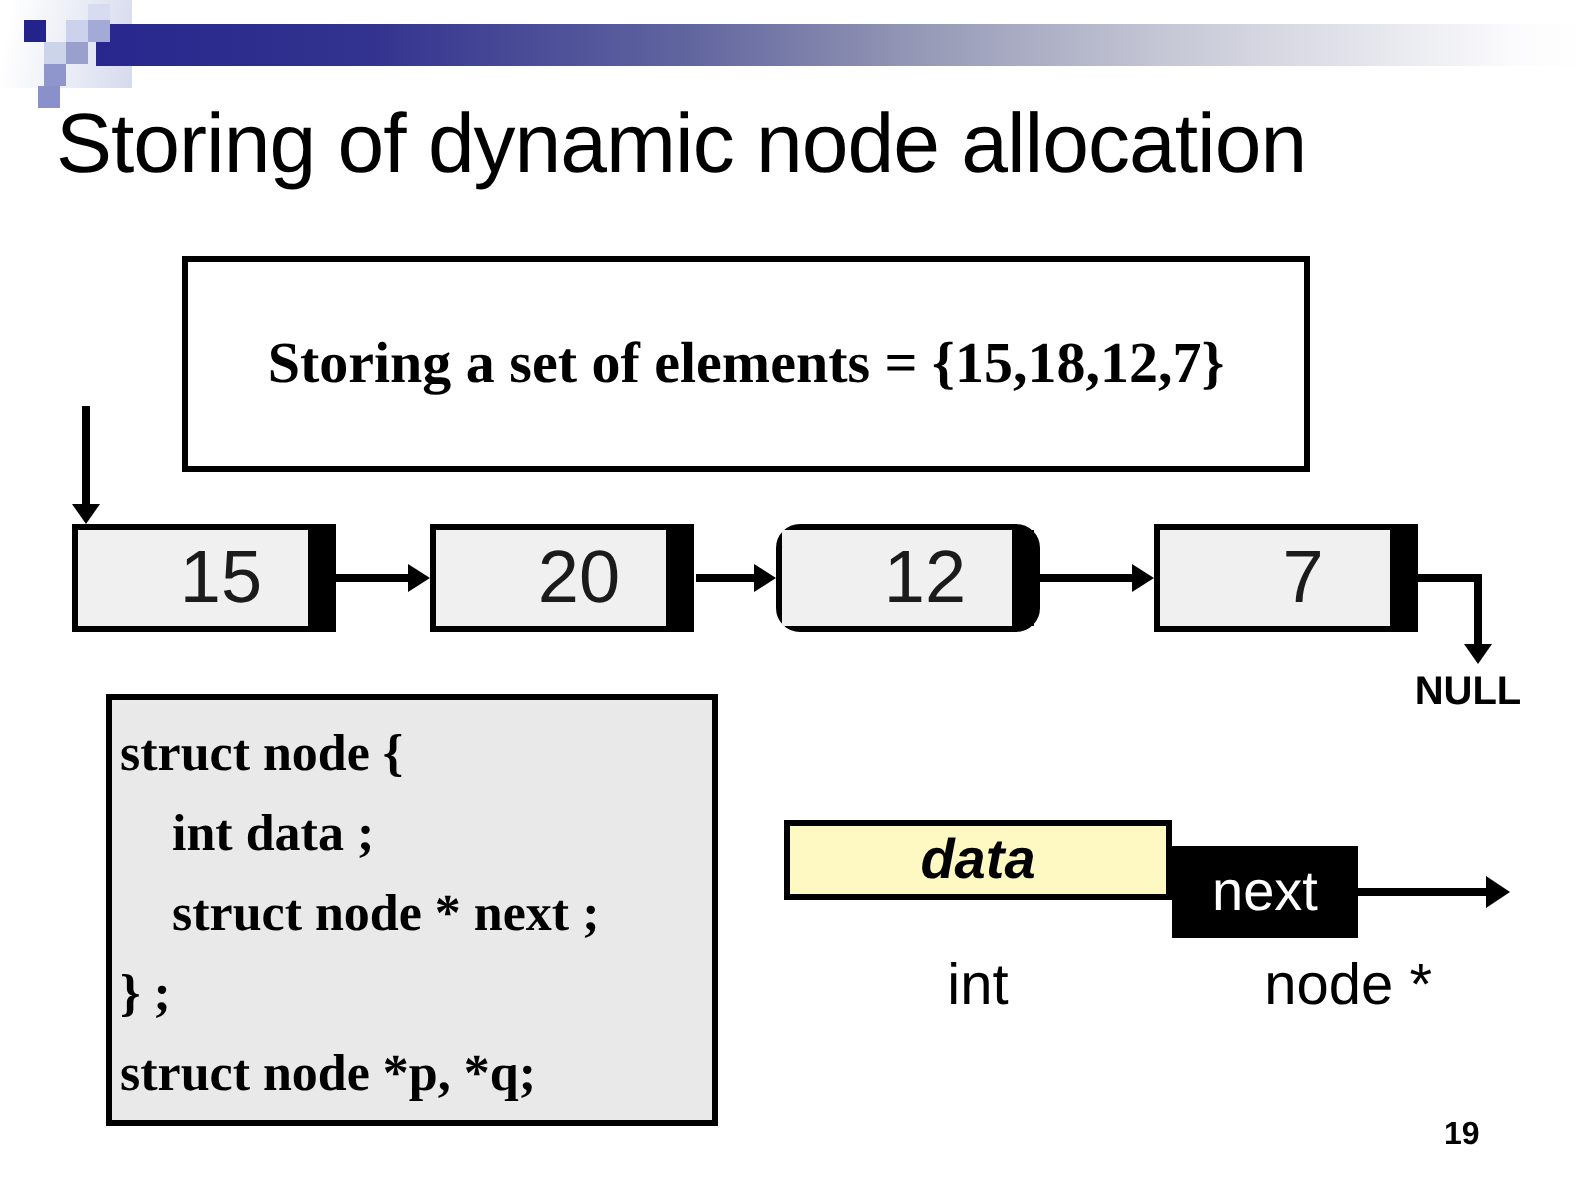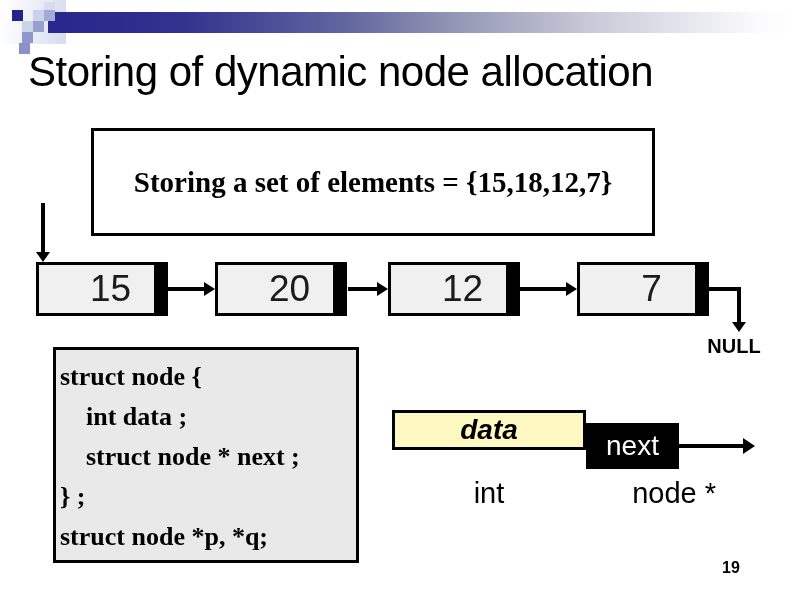--- a/index.html
+++ b/index.html
@@ -59,21 +59,21 @@
     display: flex; background: #000000;
   }
   .node-data {
     flex: 0 0 87px; background: #f0f0f0;
     display: flex; align-items: center; justify-content: center;
     font-size: 37px; color: #1b1b1b; font-family: "Liberation Sans", sans-serif; padding-left: 28px;
   }
   .node-next { flex: 1 1 auto; background: #000000; }
   .node-15 { left: 36px; }
   .node-18 { left: 215px; }
-  .node-12 { left: 388px; }
+  .node-12 { left: 388px; border-radius: 12px; }
   .node-7  { left: 577px; }
 
   
   .harrow { position: absolute; height: 14px; }
   .harrow .shaft { position: absolute; left: 0; right: 9px; top: 5px; height: 4px; background: #000000; }
   .harrow .head {
     position: absolute; right: 0; top: 0; width: 0; height: 0;
     border-left: 11px solid #000000;
     border-top: 7px solid transparent; border-bottom: 7px solid transparent;
   }

